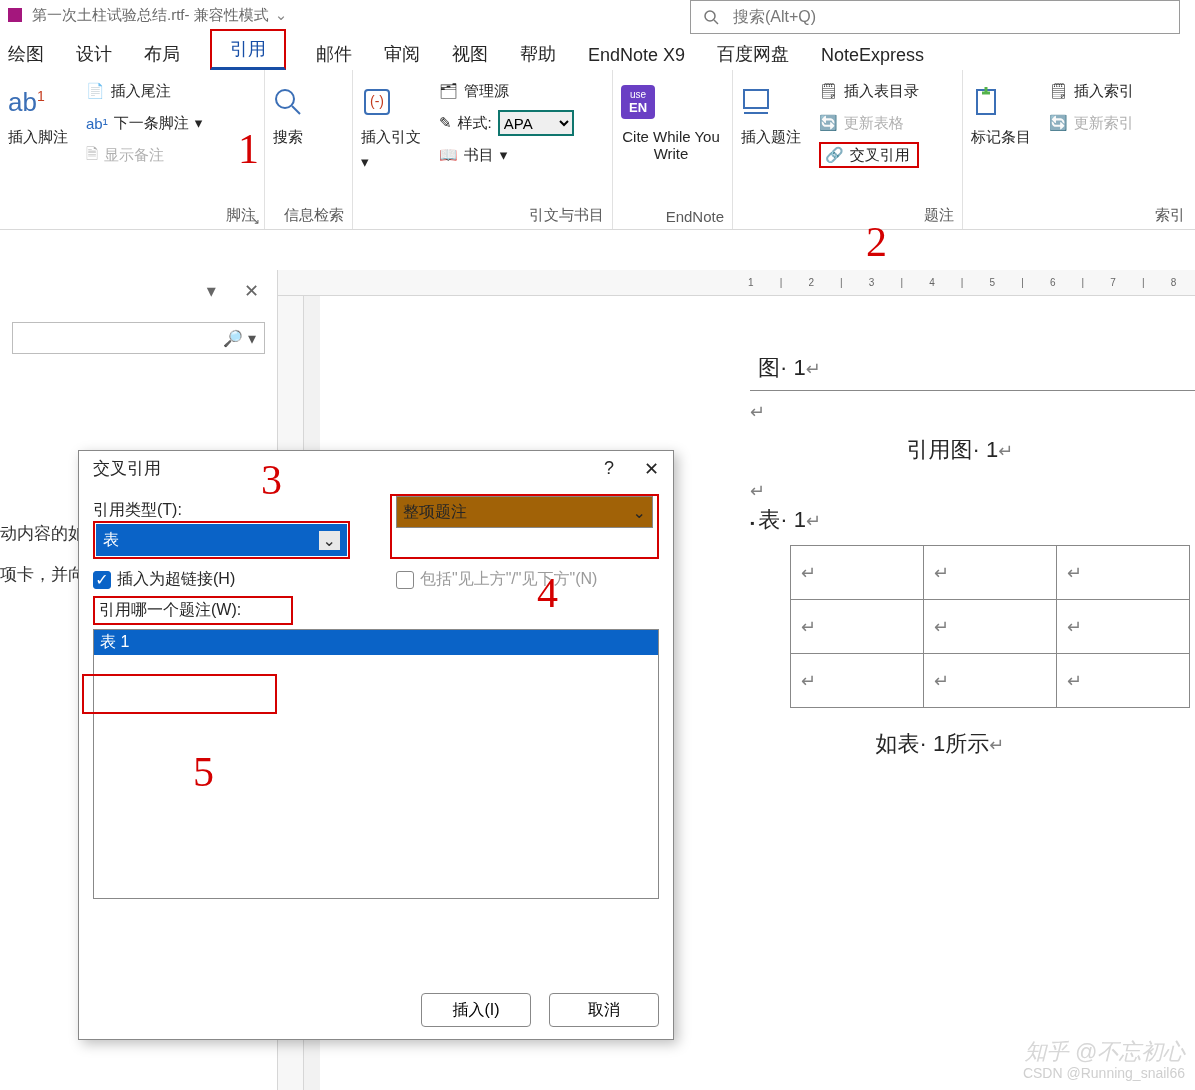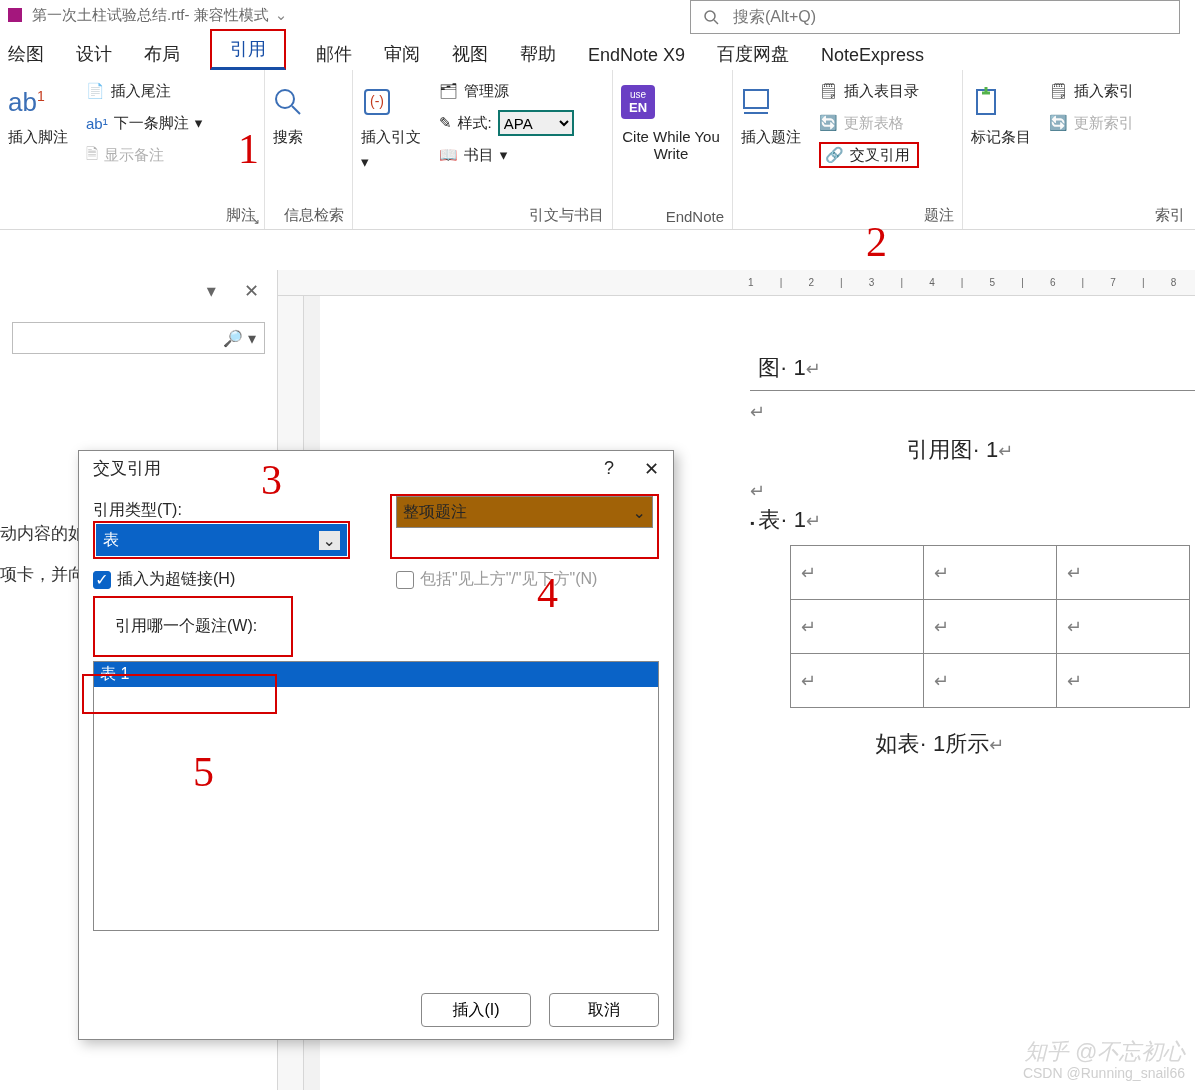--- a/index.html
+++ b/index.html
@@ -318,21 +318,21 @@
       <div class="dcol chkrow">
         <span class="chk on">✓</span>
         <span>插入为超链接(H)</span>
       </div>
       <div class="dcol chkrow" style="color:#9a9a9a">
         <span class="chk"></span>
         <span>包括"见上方"/"见下方"(N)</span>
       </div>
     </div>
     <div class="redbox" style="margin-top:6px;padding:2px 4px;width:200px">
-      <div class="dlabel" style="margin:16px">引用哪一个题注(W):</div>
+      <div class="dlabel" style="margin:0">引用哪一个题注(W):</div>
     </div>
     <div class="listbox">
       <div class="item">表 1</div>
     </div>
   </div>
   <div class="dbtns">
     <button>插入(I)</button>
     <button>取消</button>
   </div>
 </div>

